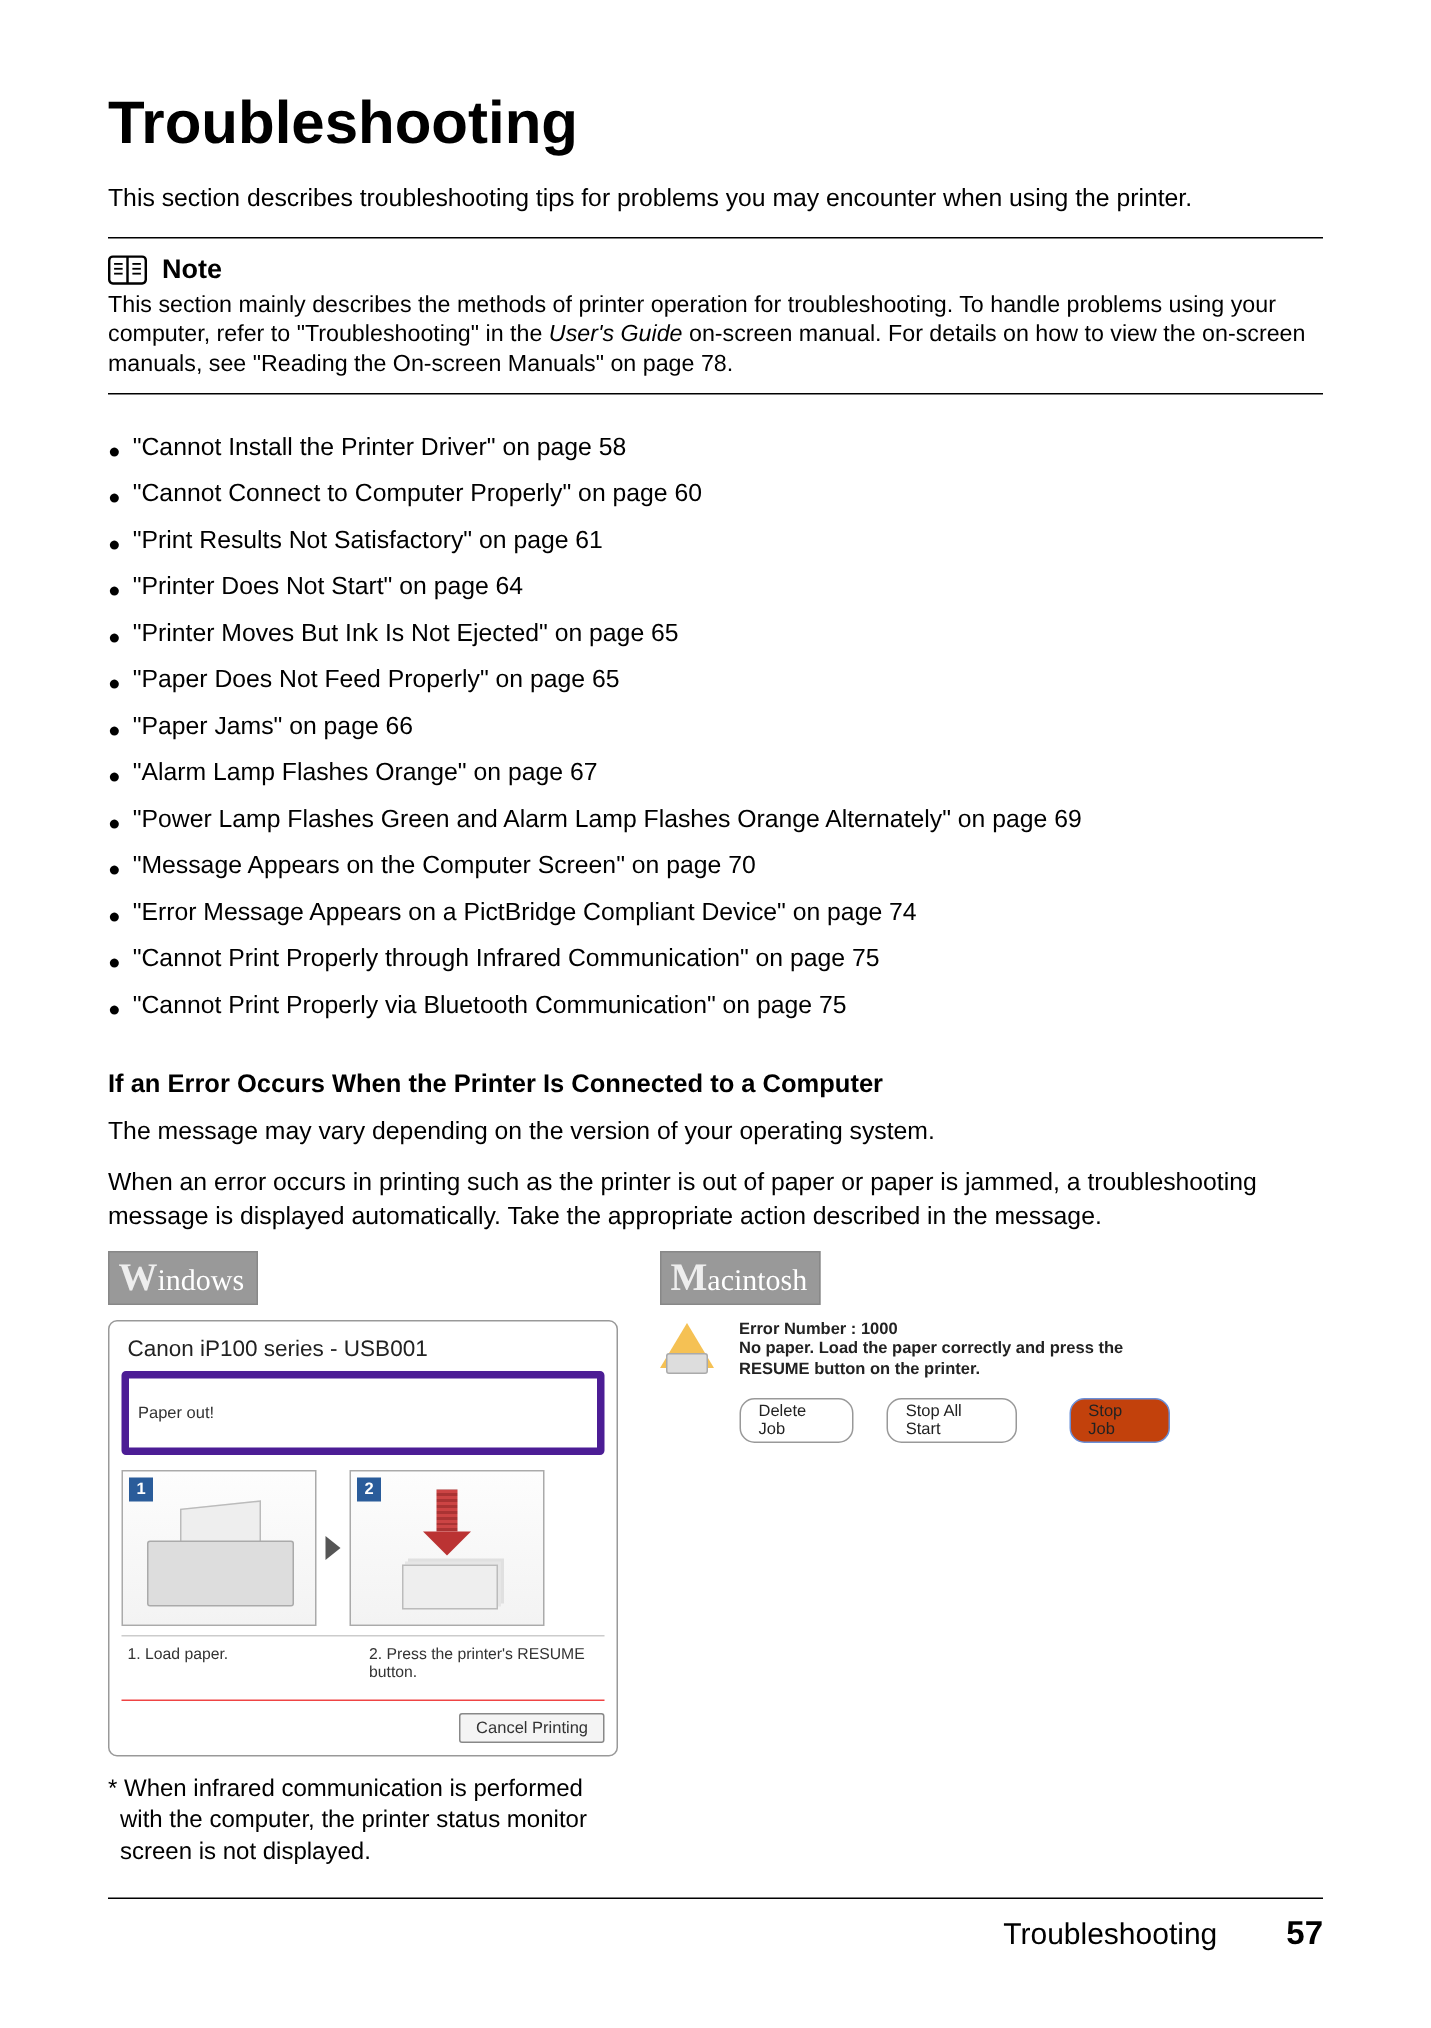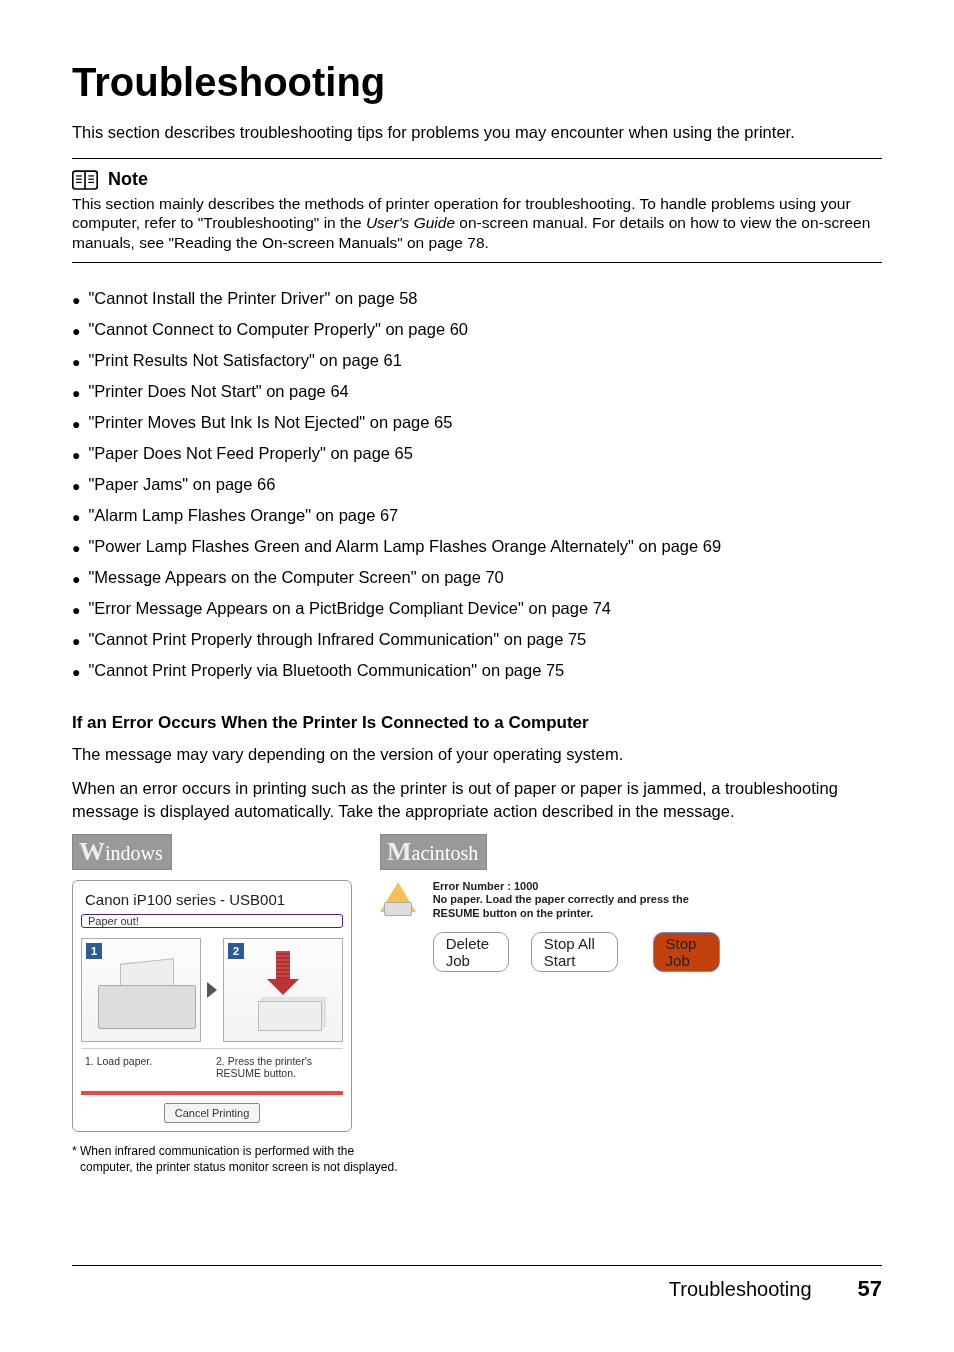--- a/index.html
+++ b/index.html
@@ -72,21 +72,21 @@
     font-size: 16.5px;
     line-height: 1.35;
     margin-bottom: 12px;
   }
   .os-row {
     display: flex;
     gap: 28px;
     margin-top: 6px;
   }
   .os-col { flex: 0 0 auto; }
-  .os-col.win { width: 280px; }
+  .os-col.win { width: 340px; }
   .os-col.mac { width: 340px; }
   .os-badge {
     background: #999;
     color: #fff;
     border: 1px solid #888;
     padding: 2px 8px 2px 6px;
     display: inline-block;
     font-size: 20px;
     margin-bottom: 10px;
     font-family: Georgia, serif;
@@ -99,23 +99,23 @@
     padding: 8px;
     font-size: 10.5px;
     color: #333;
   }
   .win-title {
     font-size: 15px;
     padding: 2px 4px 6px 4px;
     color: #222;
   }
   .win-paperout {
-    border: 1px solid #4c1d95;
+    border: 5px solid #4c1d95;
     border-radius: 3px;
-    padding: 0 6px;
+    padding: 17px 6px;
     font-size: 11px;
     margin-bottom: 10px;
     background: #fff;
   }
   .win-images {
     display: flex;
     align-items: center;
     gap: 6px;
     margin-bottom: 6px;
   }
@@ -185,35 +185,35 @@
   .win-captions {
     display:flex;
     border-top:1px solid #ccc;
     padding-top:4px;
     margin-top:1px;
     font-size:10.5px;
     color:#333;
   }
   .win-captions > div { flex:1; padding:2px 4px; }
   .win-btn-row {
-    border-top:4px solid #ef4444;
+    border-top:1px solid #ef4444;
     margin-top:10px;
     padding-top:8px;
-    text-align:center;
+    text-align:right;
   }
   .win-btn {
     display:inline-block;
     border:1px solid #888;
     background:#f4f4f4;
     font-size:11px;
     padding:3px 10px;
     border-radius:2px;
   }
   .footnote {
-    font-size: 12px;
+    font-size: 16px;
     line-height: 1.3;
     margin-top: 12px;
     padding-left: 8px;
     text-indent: -8px;
     width: 330px;
   }
 
   .mac-dialog {
     display:flex;
     gap:28px;
@@ -240,21 +240,21 @@
   .mac-text .err-msg{ font-weight:bold; font-size:11px; line-height:1.25; margin-top:1px;}
   .mac-buttons{
     margin-top:12px;
     display:flex;
     gap:22px;
   }
   .mac-btn{
     border:1px solid #999;
     border-radius:10px;
     padding:2px 12px;
-    font-size:15px;
+    font-size:11px;
     background:#fff;
   }
   .mac-btn.primary{
     background:#c2410c;
     border-color:#6a8fd8;
     margin-left:13px;
   }
 
   .footer {
     position: absolute;

